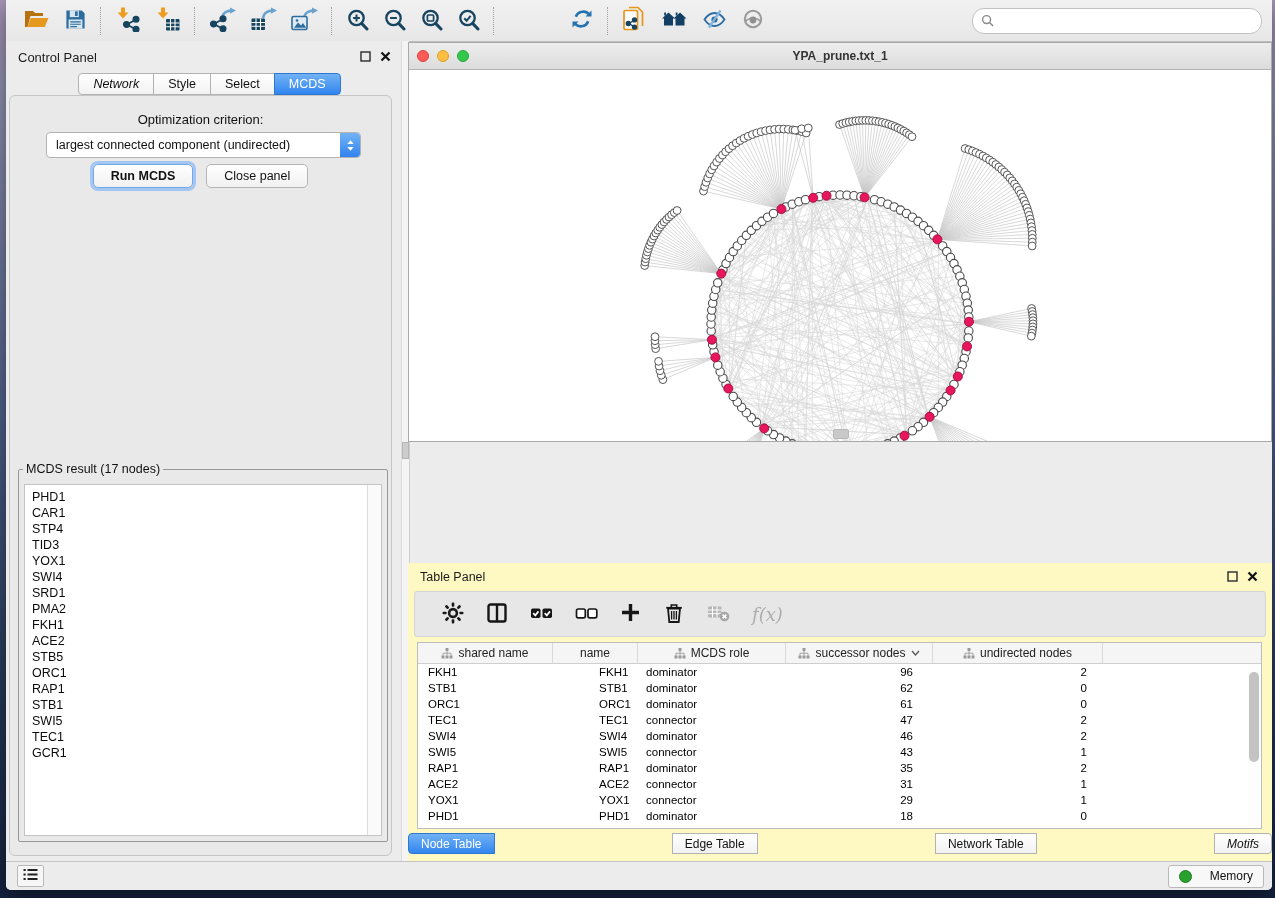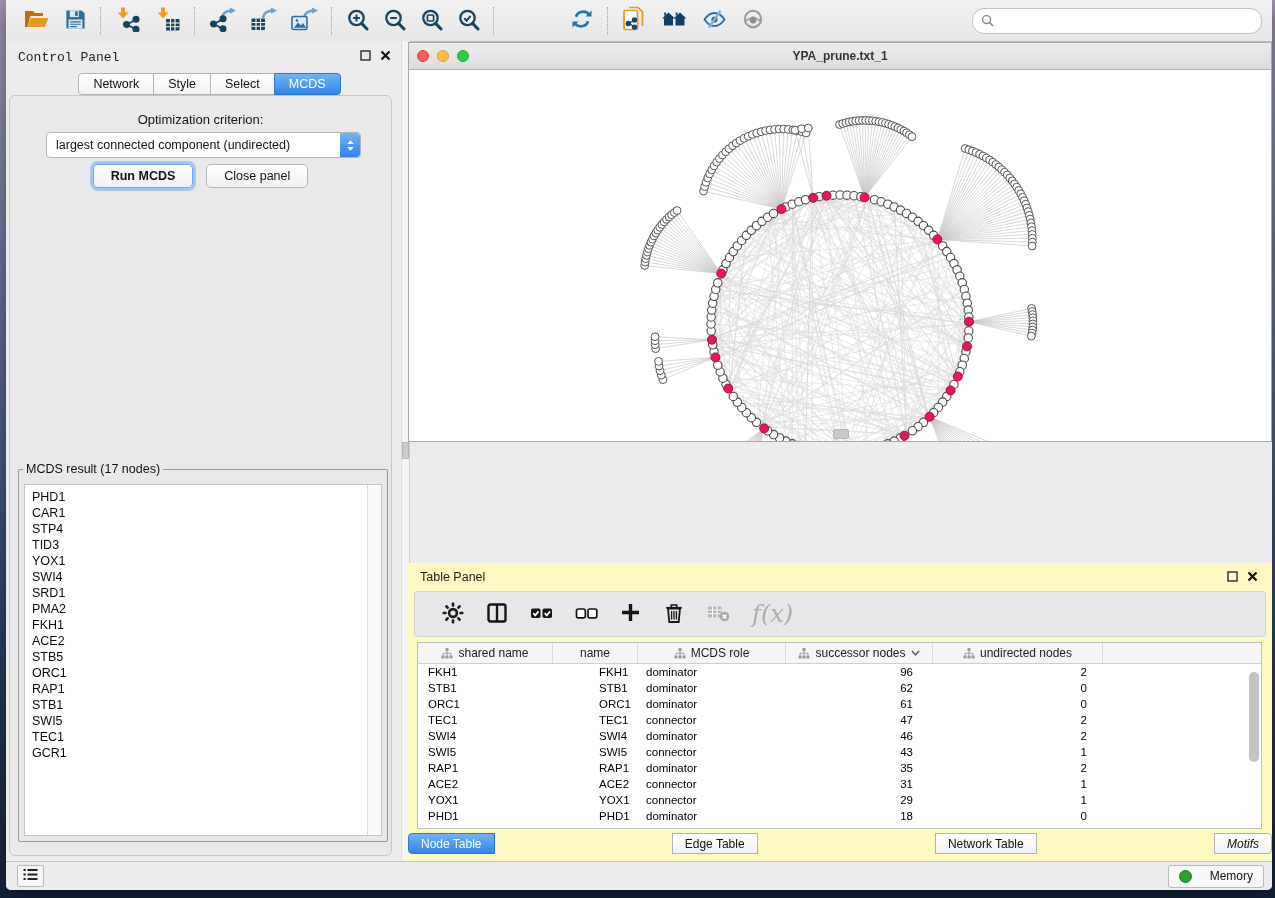--- a/index.html
+++ b/index.html
@@ -18,27 +18,27 @@
   .tsep{width:1px;height:28px;margin:0 6px;border-left:1px dotted #9f9f9f;}
   .tgap{width:62px;}
   .search{margin-left:auto;width:272px;height:24px;background:#fff;border:1px solid #c2c2c2;
           border-radius:12px;display:flex;align-items:center;padding:0 8px;}
   .search input{border:none;outline:none;background:transparent;flex:1;font-size:12px;
                 font-family:"Liberation Sans",sans-serif;}
   
   .main{position:absolute;top:41px;left:0;right:0;bottom:28px;}
   
   .control-panel{position:absolute;left:0;top:0;width:395px;height:100%;background:#ececec;}
-  .cp-header{position:absolute;top:6px;left:12px;right:6px;height:20px;display:flex;align-items:center;font-family:Liberation Mono, monospace;}
+  .cp-header{position:absolute;top:6px;left:12px;right:6px;height:20px;display:flex;align-items:center;}
   .cp-title{font-size:13px;color:#1c1c1c;}
   .win-ctrls{margin-left:auto;display:flex;align-items:center;gap:9px;padding-right:4px;}
   .cp-tabs{position:absolute;top:32px;left:0;right:0;display:flex;justify-content:center;z-index:2;}
   .seg{background:linear-gradient(#ffffff,#f2f2f2);border:1px solid #b2b2b2;padding:3px 14px;
        font-size:12.5px;margin-left:-1px;color:#111;white-space:nowrap;}
-  .seg:first-child{border-radius:4px 0 0 4px;margin-left:12px;}
+  .seg:first-child{border-radius:4px 0 0 4px;margin-left:12px;font-style:italic;}
   .seg:last-child{border-radius:0 4px 4px 0;}
   .seg.sel{background:linear-gradient(#72b2f4,#3285ef);color:#fff;border-color:#2e77d0;}
   .cp-box{position:absolute;left:3px;right:9px;top:54px;bottom:6px;background:#e9e9e9;
           border:1px solid #c6c6c6;border-radius:6px;}
   .opt-label{position:absolute;top:16px;left:0;right:0;text-align:center;font-size:13px;color:#111;}
   .dropdown{position:absolute;left:36px;top:36px;width:313px;height:24px;background:#fff;
             border:1px solid #b3b3b3;border-radius:4px;display:flex;align-items:center;overflow:hidden;}
   .dd-text{flex:1;font-size:12.5px;padding-left:9px;color:#111;white-space:nowrap;}
   .dd-stepper{width:20px;height:24px;background:linear-gradient(#73b3f5,#3183ee);
               display:flex;align-items:center;justify-content:center;border-radius:0 3px 3px 0;}
@@ -70,21 +70,21 @@
   .net-canvas{position:absolute;left:0;right:0;top:26px;bottom:0;overflow:hidden;}
   .hscroll-thumb{position:absolute;bottom:2px;left:50%;margin-left:-7px;width:14px;height:8px;
                  background:#c9c9c9;border:1px solid #b8b8b8;border-radius:2px;}
   
   .table-panel{position:absolute;left:0;right:0;top:522px;bottom:0;background:#fef9c3;}
   .tp-header{position:absolute;top:5px;left:12px;right:10px;height:18px;display:flex;align-items:center;}
   .tp-title{font-size:12.5px;color:#1c1c1c;}
   .tp-toolbar{position:absolute;top:28px;left:6px;right:6px;height:44px;background:#e7e7e7;
               border:1px solid #d4d4d4;border-radius:3px;display:flex;align-items:center;padding-left:16px;}
   .tp-toolbar .tbtn{margin:0 11px;}
-  .fx{font-family:"DejaVu Serif",serif;font-style:italic;color:#adadad;font-size:24px;}
+  .fx{font-family:"DejaVu Serif",serif;font-style:italic;color:#adadad;font-size:18px;}
   .tp-table{position:absolute;left:9px;right:10px;top:79px;height:187px;background:#fff;
             border:1px solid #bdbdbd;box-sizing:border-box;overflow:hidden;}
   .thead{display:flex;height:20px;background:#f5f5f5;border-bottom:1px solid #cfcfcf;}
   .hc{display:flex;align-items:center;justify-content:center;gap:5px;font-size:12px;color:#222;
       border-right:1px solid #d9d9d9;box-sizing:border-box;}
   .trow{display:flex;height:16px;align-items:center;}
   .tc{font-size:11.5px;color:#000;box-sizing:border-box;white-space:nowrap;}
   .c0{width:135px;} .c1{width:85px;} .c2{width:148px;} .c3{width:147px;} .c4{width:170px;}
   .tc.c0{padding-left:10px;} .tc.c1{padding-left:46px;} .tc.c2{padding-left:8px;}
   .tc.c3{text-align:right;padding-right:20px;} .tc.c4{text-align:right;padding-right:16px;}

